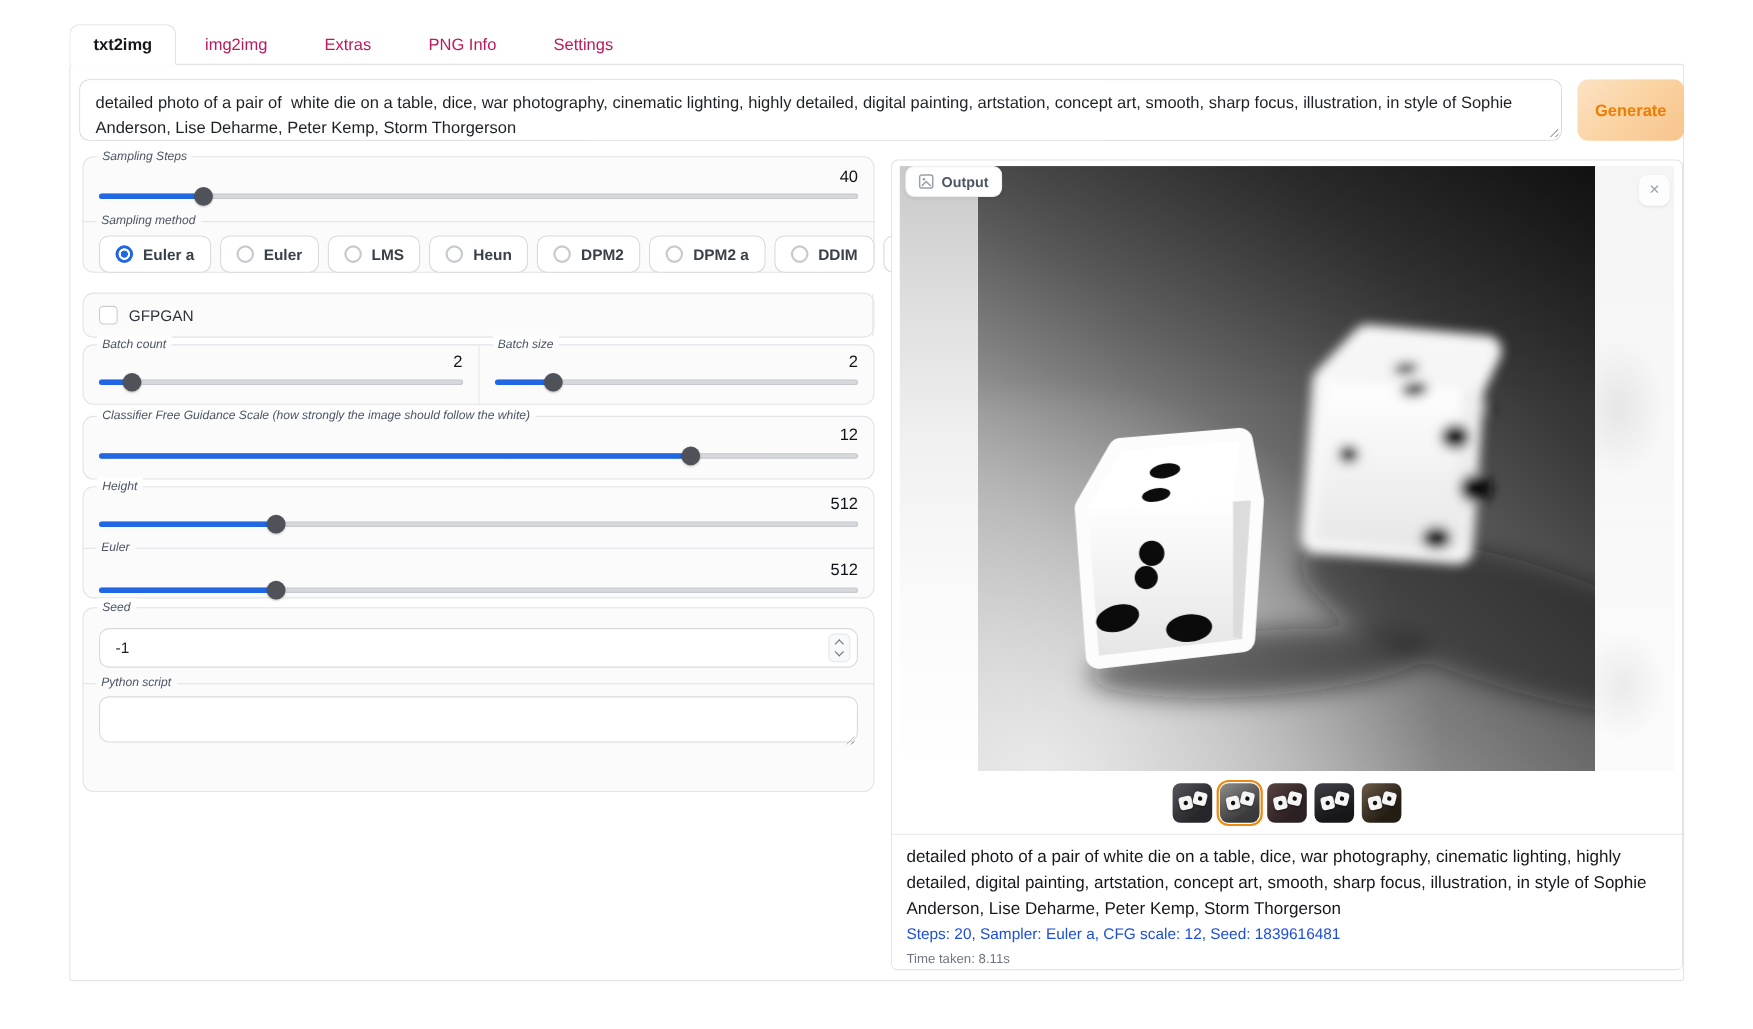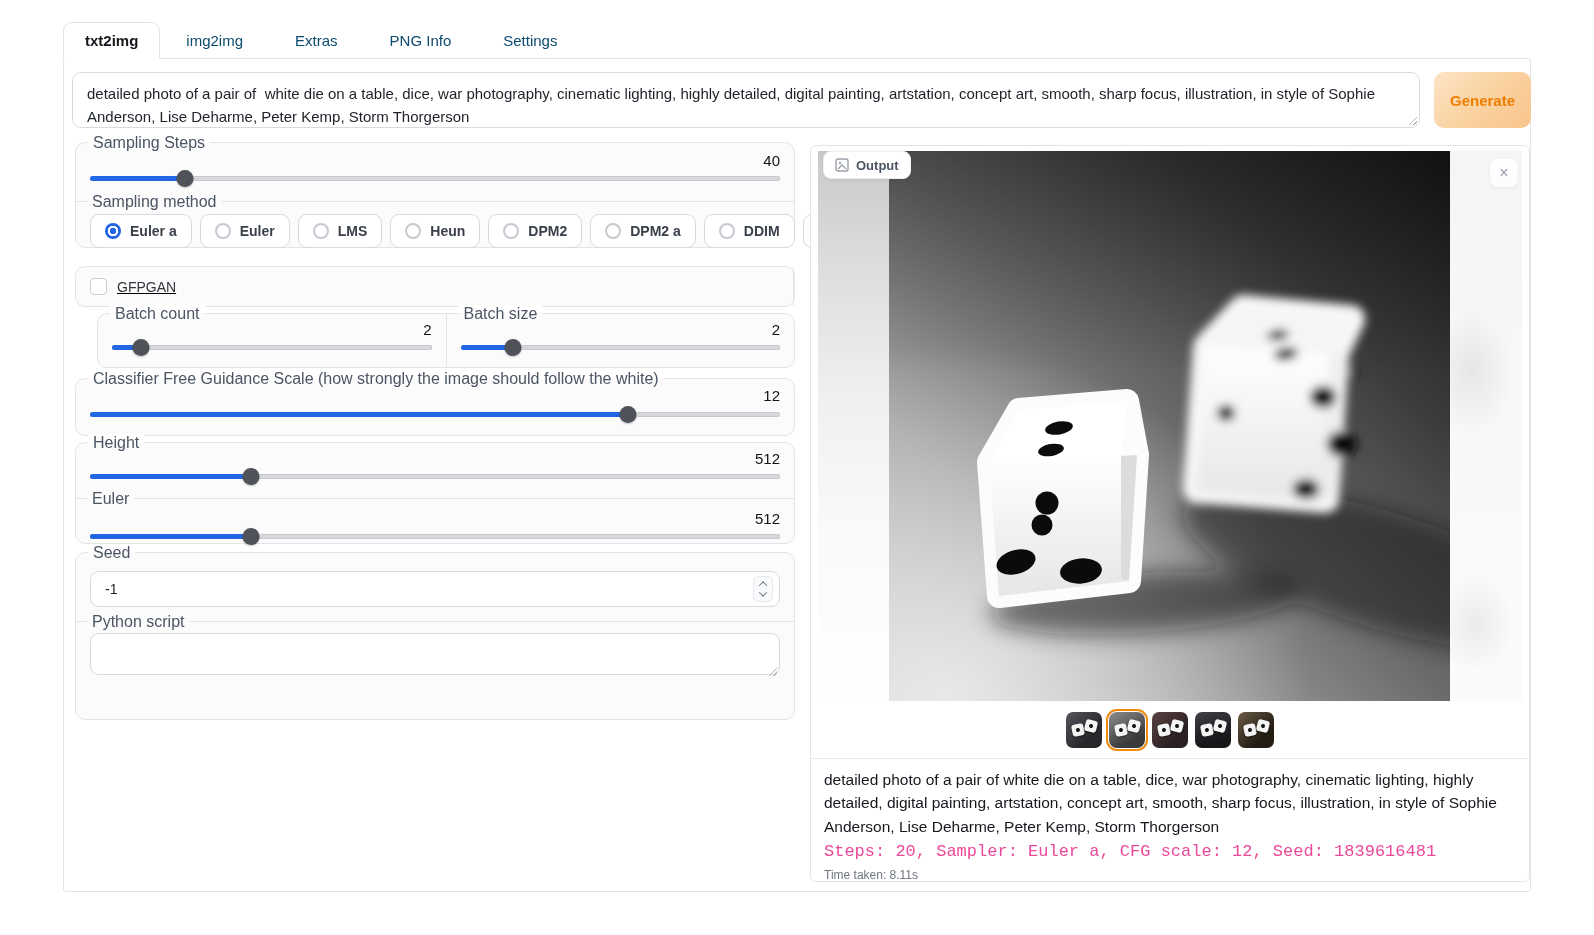--- a/index.html
+++ b/index.html
@@ -1,35 +1,35 @@
 <!DOCTYPE html>
 <html><head>
 <meta charset="utf-8">
 <style>
   * { margin:0; padding:0; box-sizing:border-box; }
   html,body { width:1594px; height:935px; background:#ffffff; font-family:"Liberation Sans", sans-serif; position:relative; overflow:hidden; }
 
   
   .tabbar { position:absolute; left:63px; top:22px; height:37px; display:flex; align-items:stretch; z-index:3; }
-  .tab { display:flex; align-items:center; font-size:15px; color:#0c4a6e; padding:0 26px; cursor:pointer; }
+  .tab { display:flex; align-items:center; font-size:15px; color:#be185d; padding:0 26px; cursor:pointer; }
   .tab.active { background:#fff; border:1px solid #e2e4e8; border-bottom:1px solid #ffffff; border-radius:9px 9px 0 0; font-weight:700; color:#15171c; padding:0 21px; }
 
   
   .main-frame { position:absolute; left:63px; top:58px; width:1468px; height:834px; border:1px solid #e2e4e8; border-radius:3px; background:#fff; z-index:1; }
 
   
   .prompt-box { position:absolute; left:72px; top:72px; width:1348px; height:56px; z-index:2; }
   .prompt-box textarea { width:100%; height:100%; border:1px solid #d8dade; border-radius:9px; padding:9px 14px; font-family:"Liberation Sans", sans-serif; font-size:15px; color:#1d2128; line-height:1.55; resize:none; outline:none; background:#fff; }
   .resize-grip { position:absolute; right:3px; bottom:3px; width:11px; height:11px; background:repeating-linear-gradient(-45deg, transparent 0 2px, #b4b8bd 2px 3px); clip-path:polygon(100% 0, 100% 100%, 0 100%); pointer-events:none; }
   .generate-btn { position:absolute; left:1434px; top:72px; width:97px; height:56px; border:none; border-radius:10px; background:linear-gradient(135deg, #fce3c6 0%, #fad4a4 45%, #f8c48c 100%); color:#ee7d00; font-family:"Liberation Sans", sans-serif; font-size:15px; font-weight:700; cursor:pointer; z-index:2; }
 
   
   .left-col { position:absolute; left:75px; top:142px; width:720px; z-index:2; }
   .group { position:relative; border:1px solid #e2e4e8; border-radius:10px; background:#fbfbfc; }
-  .legend { position:absolute; top:-9px; left:12px; font-size:16px; color:#4b5563; padding:0 5px; line-height:17px; background:linear-gradient(180deg, #ffffff 0 8px, #fbfbfc 8px 100%); white-space:nowrap; z-index:1; }
+  .legend { position:absolute; top:-9px; left:12px; font-size:11px; color:#4b5563; padding:0 5px; line-height:17px; background:linear-gradient(180deg, #ffffff 0 8px, #fbfbfc 8px 100%); white-space:nowrap; z-index:1;font-style:italic; }
   .legend.inner { background:#fbfbfc; }
   .pad { padding:0 14px; }
 
   .slider-value { text-align:right; font-size:15px; font-weight:500; color:#101318; }
   .slider { position:relative; height:18px; }
   .slider-track { position:absolute; left:0; right:0; top:6px; height:5px; border-radius:99px; background:#d6d8dc; box-shadow:inset 0 0 0 1px #c6c9ce; }
   .slider-fill { position:absolute; left:0; top:6px; height:5px; border-radius:99px; background:#2166e3; }
   .slider-handle { position:absolute; top:0; width:17px; height:17px; border-radius:50%; background:#505259; transform:translateX(-50%); box-shadow:0 1px 2px rgba(0,0,0,.25); cursor:pointer; }
 
   .subdivider { border-top:1px solid #e2e4e8; position:relative; margin:0 -1px; }
@@ -39,25 +39,25 @@
   .grp-a .slider-value { padding-top:9px; }
   .grp-a .slider { margin-top:1px; }
   .grp-a .subdivider { margin-top:13px; }
   .radio-row { display:flex; gap:8px; padding:12px 14px 0 14px;font-weight:bold; }
   .radio-option { height:34px; display:flex; align-items:center; gap:9px; padding:0 14px; border:1px solid #d8dade; border-radius:9px; background:#fff; font-size:14px; color:#3a4049; cursor:pointer; white-space:nowrap; }
   .radio-dot { width:16px; height:16px; border-radius:50%; border:2px solid #c6c9cf; background:#fff; flex:none; }
   .radio-dot.checked { border:none; background:radial-gradient(circle at 50% 50%, #2166e3 0 3px, #ffffff 3.5px 5px, #2166e3 5.5px 100%); }
 
   
   .grp-b1 { height:41px; margin-bottom:6px; display:flex; align-items:stretch; }
-  .cb-cell { flex:1; display:flex; align-items:center; gap:10px; padding-left:14px;text-decoration:underline; }
+  .cb-cell { flex:1; display:flex; align-items:center; gap:10px; padding-left:14px; }
   .vdiv { width:1px; background:#e5e7ea; }
   .checkbox { width:17px; height:17px; border:1.5px solid #c9ccd2; border-radius:4px; background:#fff; flex:none; cursor:pointer; }
   .cb-label { font-size:14px; color:#30353d; }
-  .grp-b2 { height:55px; margin-bottom:10px; display:flex; align-items:stretch;margin-left:22px; }
+  .grp-b2 { height:55px; margin-bottom:10px; display:flex; align-items:stretch; }
   .b2-half { flex:1; position:relative; padding:0 14px; }
   .b2-half .slider-value { padding-top:7px; }
   .b2-half .slider { margin-top:1px; }
   .b2-half .legend { left:12px; }
 
   
   .grp-c { height:58px; margin-bottom:6px; }
   .grp-c .slider-value { padding-top:8px; }
   .grp-c .slider { margin-top:2px; }
 
@@ -95,21 +95,21 @@
   .thumb:nth-child(2){ background:linear-gradient(150deg,#8d8d8d,#3a3a3a 75%); }
   .thumb:nth-child(3){ background:linear-gradient(135deg,#5a4343,#2c2023 70%); }
   .thumb:nth-child(4){ background:linear-gradient(160deg,#3f3f46,#17171a 75%); }
   .thumb:nth-child(5){ background:linear-gradient(135deg,#6a5b46,#241d14 70%); }
   .mini-die { position:absolute; width:12px; height:12px; background:#f4f4f4; border-radius:3px; box-shadow:0 1px 2px rgba(0,0,0,.5); }
   .mini-die::after { content:""; position:absolute; left:4px; top:4px; width:4px; height:4px; border-radius:50%; background:#111; }
   .mini-die.a { left:6px; top:12px; transform:rotate(-12deg); }
   .mini-die.b { right:5px; top:8px; transform:rotate(14deg); }
   .caption { position:absolute; top:612px; left:0; right:0; bottom:0; border-top:1px solid #e7e9ec; padding:9px 13px 0 13px; background:#fff; }
   .cap-prompt { font-size:15.5px; color:#16181d; line-height:1.5; }
-  .cap-params { font-size:17px; color:#ec4899; line-height:1.5; margin-top:1px;font-family:Liberation Mono, monospace; }
+  .cap-params { font-size:14px; color:#1d4ed8; line-height:1.5; margin-top:1px; }
   .cap-time { font-size:12px; color:#6f7680; margin-top:4px; }
 </style>
 </head>
 <body>
 
 <div class="tabbar">
   <div class="tab active">txt2img</div>
   <div class="tab">img2img</div>
   <div class="tab">Extras</div>
   <div class="tab">PNG Info</div>

